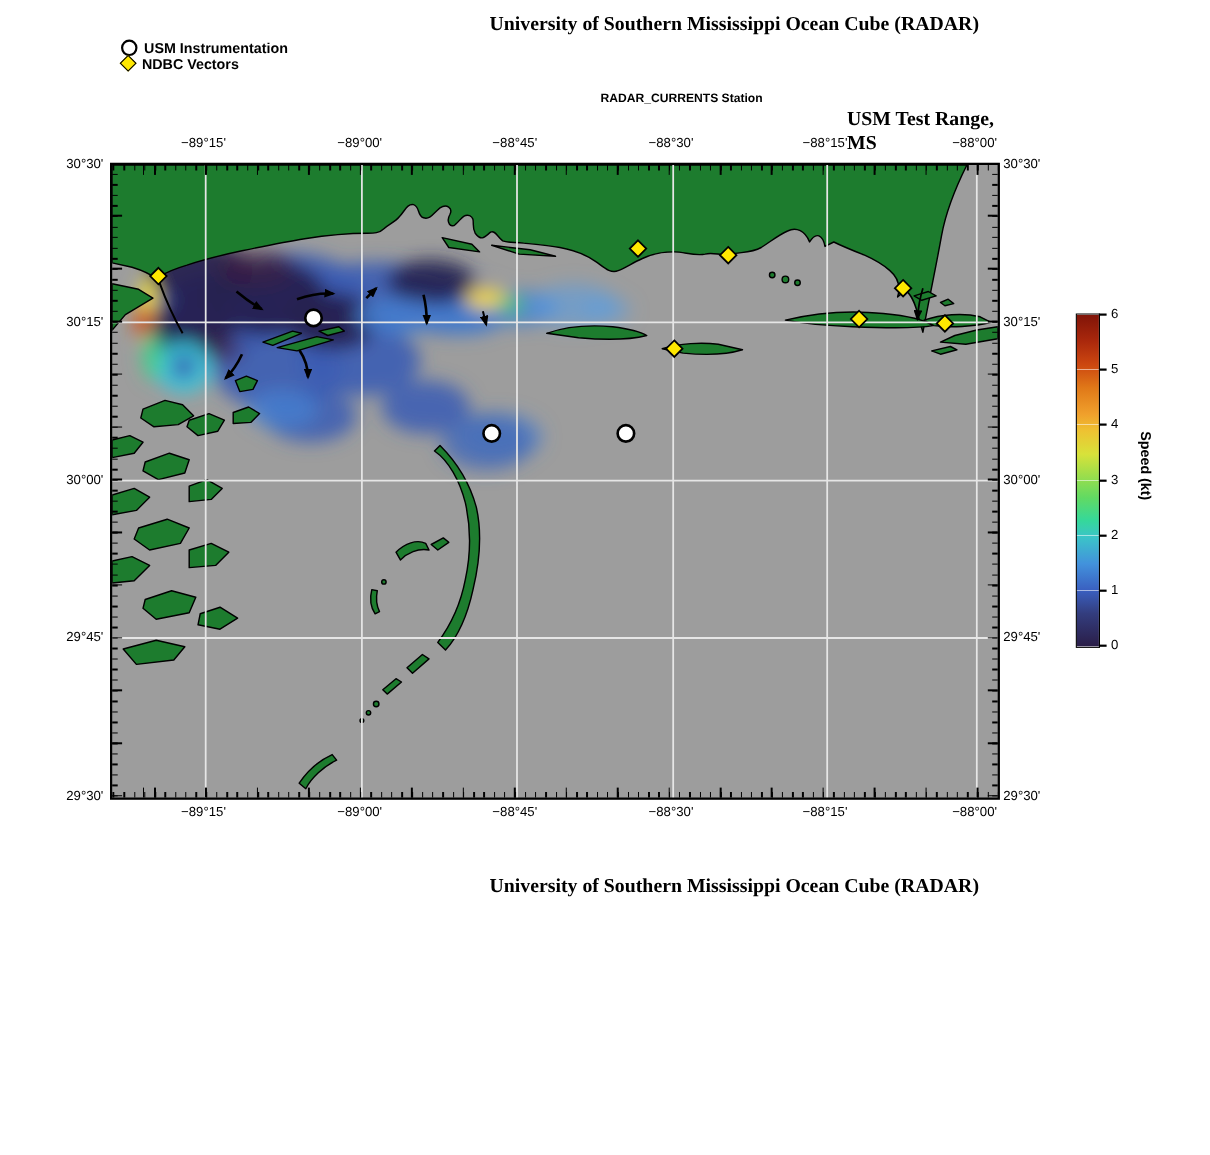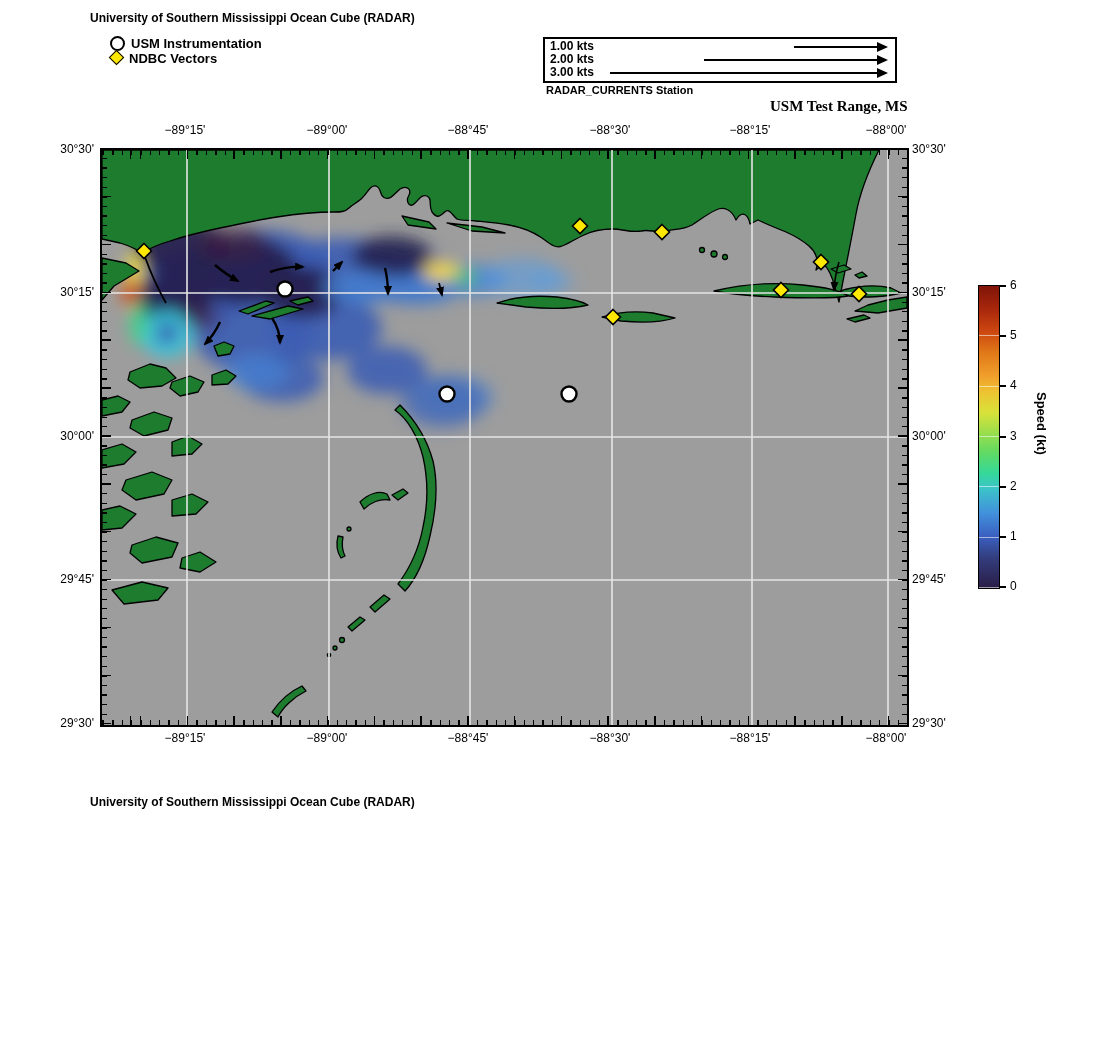--- a/index.html
+++ b/index.html
@@ -1,21 +1,21 @@
 <!DOCTYPE html>
 <html><head>
 <meta charset="utf-8">
 <style>
   html,body{margin:0;padding:0;background:#fff;}
   #page{position:relative;width:1100px;height:1050px;background:#ffffff;overflow:hidden;
         font-family:"Liberation Sans",sans-serif;color:#000;}
   .abs{position:absolute;}
-  .title{font-size:12px;font-weight:bold;text-align:left;}
+  .title{font-size:18px;font-weight:bold;text-align:right;font-family:Liberation Serif, serif;}
   .subtitle{font-family:"Liberation Serif",serif;font-size:17px;font-weight:bold;text-align:center;}
-  .range-label{font-family:"Liberation Serif",serif;font-size:15px;font-weight:bold;}
+  .range-label{font-family:"Liberation Serif",serif;font-size:18px;font-weight:bold;}
   .legend-row{display:flex;align-items:flex-start;height:15px;}
   .legend-label{font-size:13px;font-weight:bold;margin-left:6px;}
   .circle-marker{width:11px;height:11px;border:2px solid #000;border-radius:50%;background:#fff;}
   .diamond-marker{width:9px;height:9px;border:1.6px solid #000;background:#ffe800;transform:rotate(45deg);margin:1px;}
   #vecbox{left:543px;top:37px;width:350px;height:42px;border:2px solid #000;background:#fff;}
   .vec-label{position:absolute;left:5px;font-size:12px;font-weight:bold;line-height:13px;}
   .vec-arrow{position:absolute;right:9px;height:1.5px;background:#000;}
   .vec-arrow::after{content:'';position:absolute;right:-2px;top:-4.2px;width:0;height:0;
     border-left:11px solid #000;border-top:5px solid transparent;border-bottom:5px solid transparent;}
   .vec-caption{font-size:11px;font-weight:bold;}
@@ -51,28 +51,20 @@
     <div class="legend-row">
       <div class="circle-marker"></div>
       <div class="legend-label">USM Instrumentation</div>
     </div>
     <div class="legend-row">
       <div class="diamond-marker"></div>
       <div class="legend-label">NDBC Vectors</div>
     </div>
   </div>
 
-  <div class="abs" id="vecbox">
-    <div class="vec-label" style="top:1px;">1.00 kts</div>
-    <div class="vec-label" style="top:14px;">2.00 kts</div>
-    <div class="vec-label" style="top:27px;">3.00 kts</div>
-    <div class="vec-arrow" style="top:7px;width:92px;"></div>
-    <div class="vec-arrow" style="top:20px;width:182px;"></div>
-    <div class="vec-arrow" style="top:33px;width:276px;"></div>
-  </div>
   <div class="abs vec-caption" style="left:546px;top:84px;">RADAR_CURRENTS Station</div>
 
   <div class="abs range-label" style="left:770px;top:98px;width:140px;">USM Test Range, MS</div>
 
   <div class="abs tick-label xlab" style="left:185px;top:123px;">−89°15'</div>
   <div class="abs tick-label xlab" style="left:327px;top:123px;">−89°00'</div>
   <div class="abs tick-label xlab" style="left:468px;top:123px;">−88°45'</div>
   <div class="abs tick-label xlab" style="left:610px;top:123px;">−88°30'</div>
   <div class="abs tick-label xlab" style="left:750px;top:123px;">−88°15'</div>
   <div class="abs tick-label xlab" style="left:886px;top:123px;">−88°00'</div>

